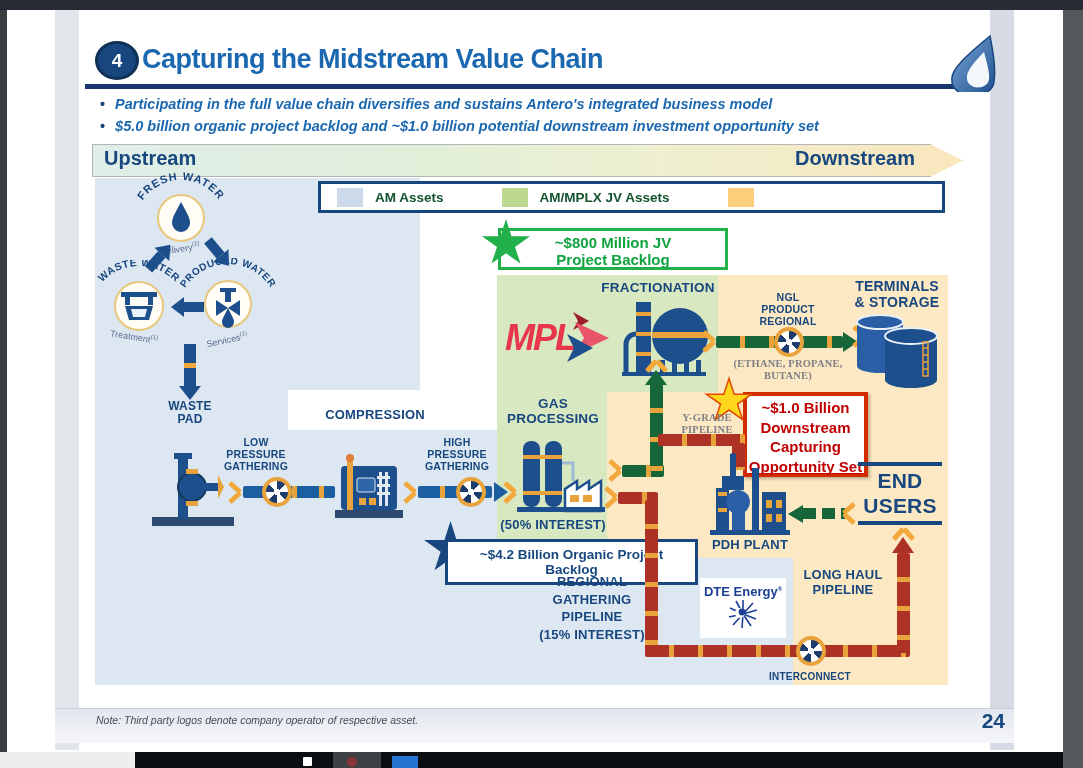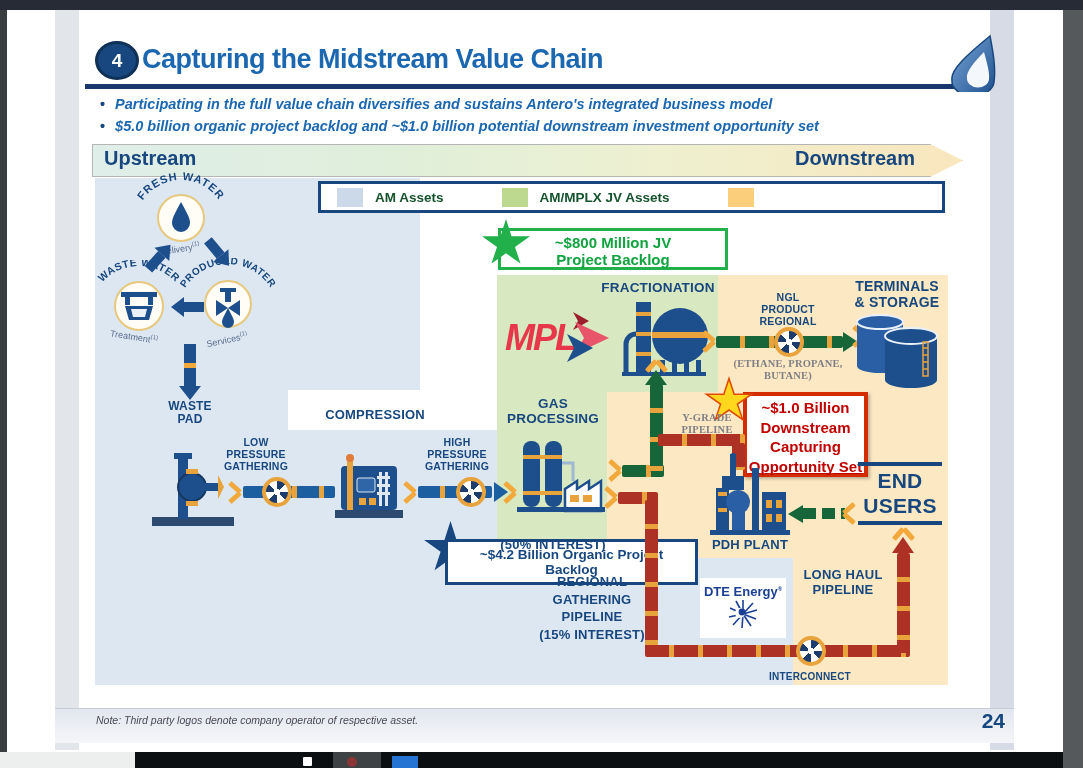--- a/index.html
+++ b/index.html
@@ -319,21 +319,21 @@
     <rect x="8" y="8" width="17" height="66" rx="8" fill="#1d4f8c"></rect>
     <rect x="30" y="8" width="17" height="66" rx="8" fill="#1d4f8c"></rect>
     <rect x="8" y="22" width="39" height="4" fill="#e8a33d"></rect>
     <rect x="8" y="58" width="39" height="4" fill="#e8a33d"></rect>
     <path d="M50 78 L50 56 L62 48 L62 56 L74 48 L74 56 L86 48 L86 78 z" fill="#fff" stroke="#1d4f8c" stroke-width="2.5"></path>
     <rect x="55" y="62" width="9" height="7" fill="#e8a33d"></rect>
     <rect x="68" y="62" width="9" height="7" fill="#e8a33d"></rect>
     <path d="M47 30 L58 30 L58 48" fill="none" stroke="#9fb8d4" stroke-width="3"></path>
     <rect x="2" y="74" width="88" height="5" fill="#1d4f8c"></rect>
   </svg>
-  <div class="lbl" style="left:488px;top:518px;width:130px;font-size:13px;margin-top:20px;">(50% INTEREST)</div>
+  <div class="lbl" style="left:488px;top:518px;width:130px;font-size:13px;">(50% INTEREST)</div>
 
   <div class="chev" style="left:608px;top:460px;">
       <i></i>
       <i></i>
     </div>
   <div class="pipeh pg" style="left:622px;top:465px;width:42px;"></div>
   <div class="pipev pgv" style="left:650px;top:384px;height:88px;"></div>
   <div class="ah" style="left:645px;top:370px;border-bottom:15px solid #17663a;border-left:11px solid transparent;border-right:11px solid transparent;"></div>
   <div class="chev up" style="left:650px;top:356px;">
       <i></i>

